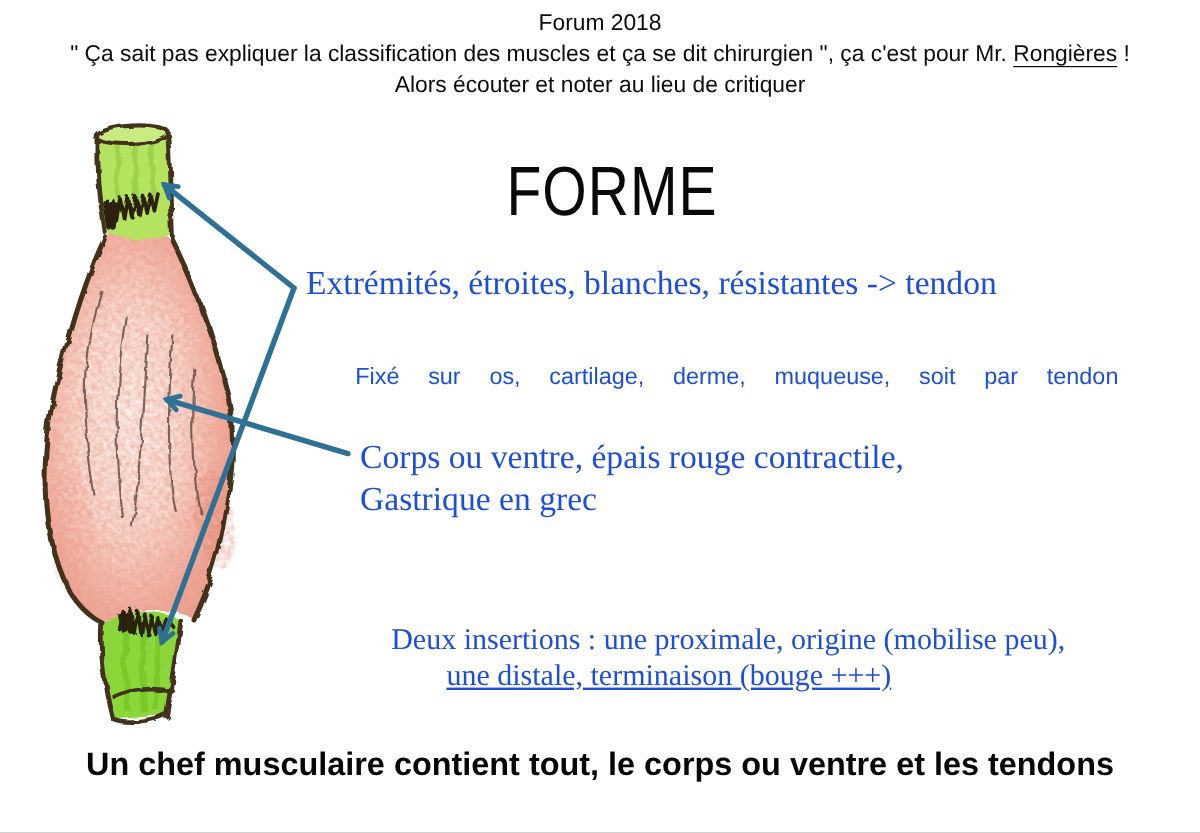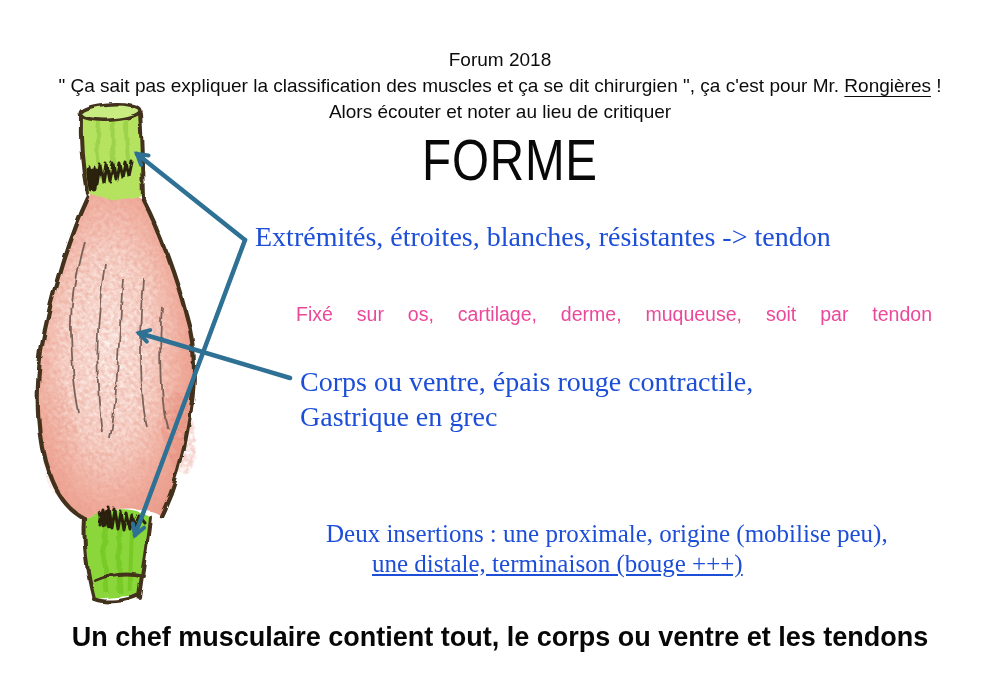--- a/index.html
+++ b/index.html
@@ -6,21 +6,21 @@
   .slide{
     position:relative;
     width:1000px;height:694px;
     background:#ffffff;
     overflow:hidden;
     font-family:"Liberation Sans",sans-serif;
     color:#0c0c0c;
   }
   
   .hdr{position:absolute;top:7px;left:0;width:100%;text-align:center;
-       font-size:19px;line-height:26px;color:#0c0c0c;margin-top:40px;}
+       font-size:19px;line-height:26px;color:#0c0c0c;}
   .misspell{
     text-decoration-line:underline;
     text-decoration-style:wavy;
     text-decoration-color:#e8332a;
     text-decoration-thickness:1px;
     text-underline-offset:4px;
     text-decoration:underline;
   }
   
   .forme{
@@ -30,21 +30,21 @@
     white-space:nowrap;
   }
   
   .serif{font-family:"Liberation Serif",serif;color:#1d4ed8;white-space:nowrap;}
   .extremites{position:absolute;left:255px;top:221px;font-size:28px;}
   .corps{position:absolute;left:300px;top:364px;font-size:28px;line-height:35px;}
   .insert1{position:absolute;left:326px;top:520px;font-size:25px;}
   .insert2{position:absolute;left:372px;top:550px;font-size:25px;text-decoration:underline;}
   
   .fixe{position:absolute;left:296px;top:300px;width:636px;
-        font-size:19.5px;line-height:28px;color:#ec4899;}
+        font-size:19.5px;line-height:28px;color:#1d4ed8;}
   .fixe .l1{text-align:justify;text-align-last:justify;}
   .fixe .gap2{margin-left:18px;}
   
   .footer{position:absolute;top:622px;left:0;width:100%;text-align:center;
           font-size:27px;font-weight:700;color:#070707;}
   
   .fig{position:absolute;left:0;top:0;pointer-events:none;}
 </style>
 </head>
 <body>

